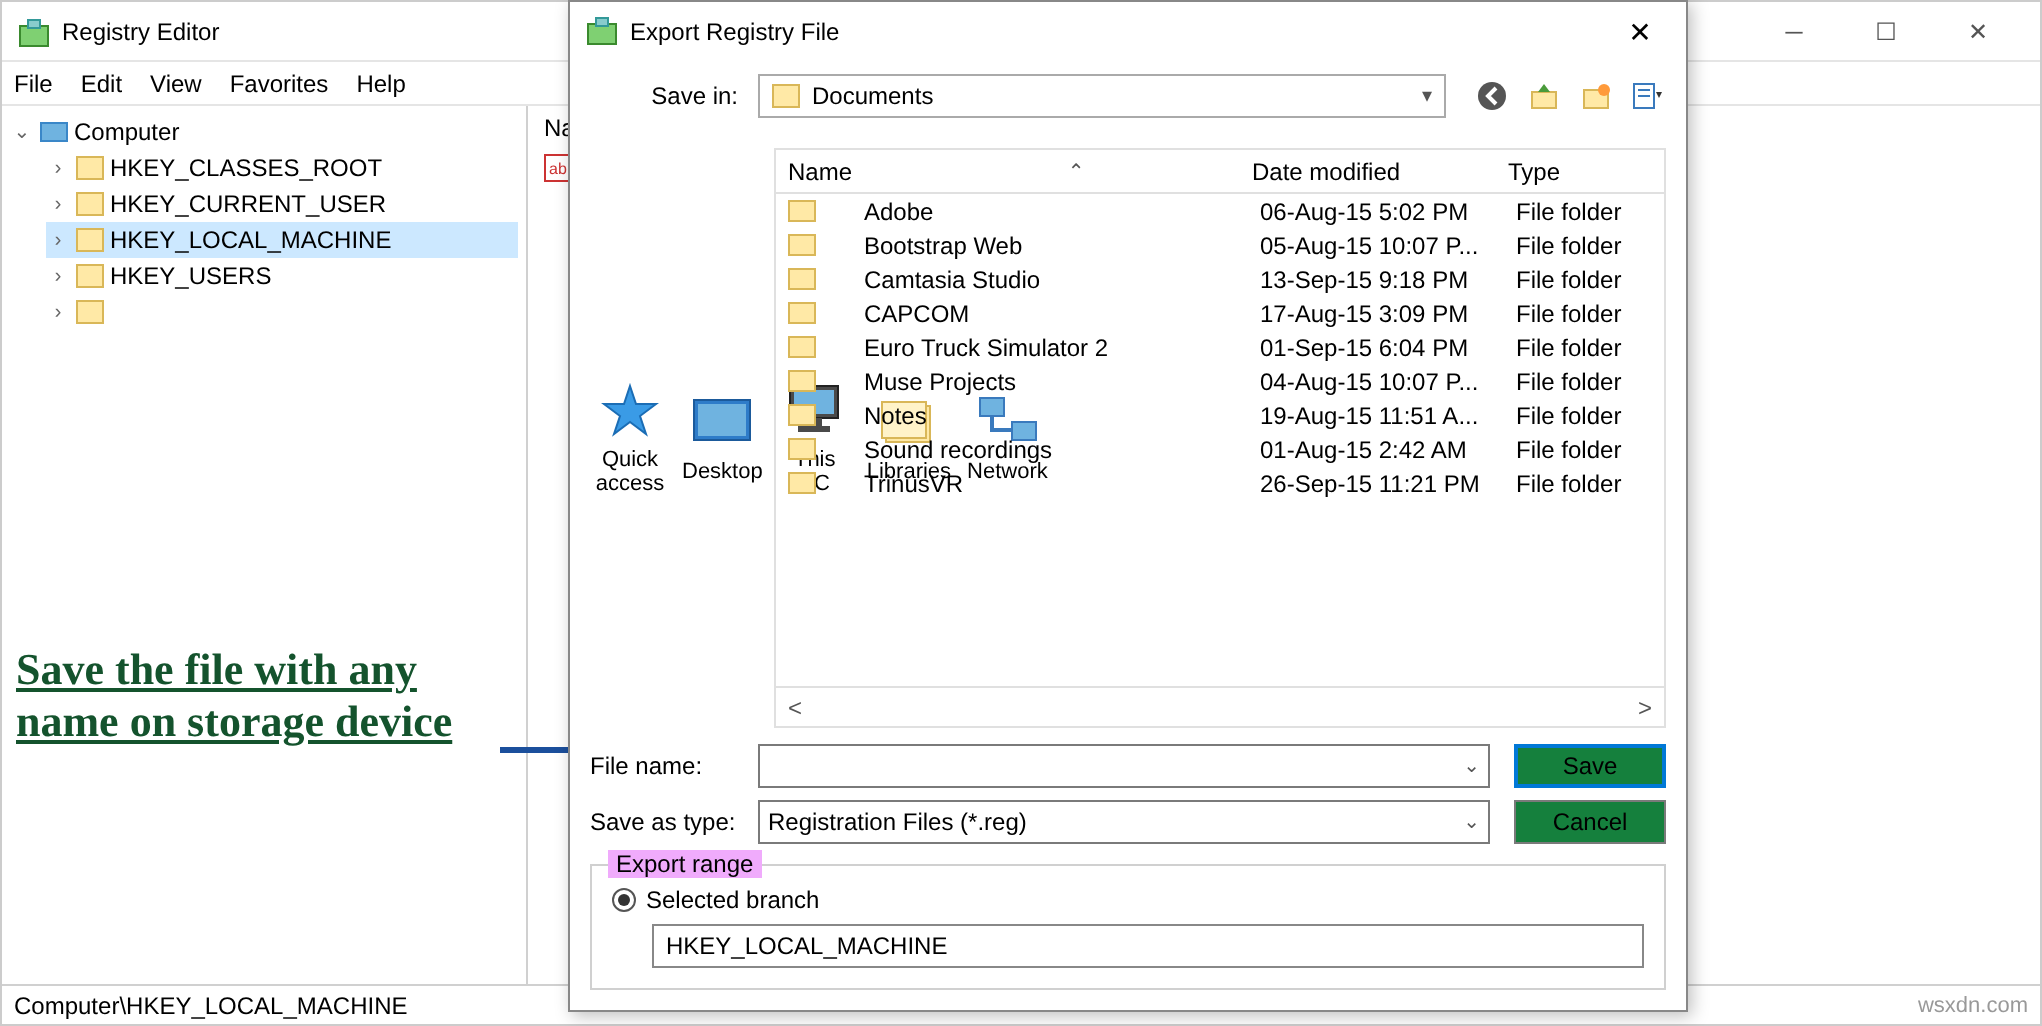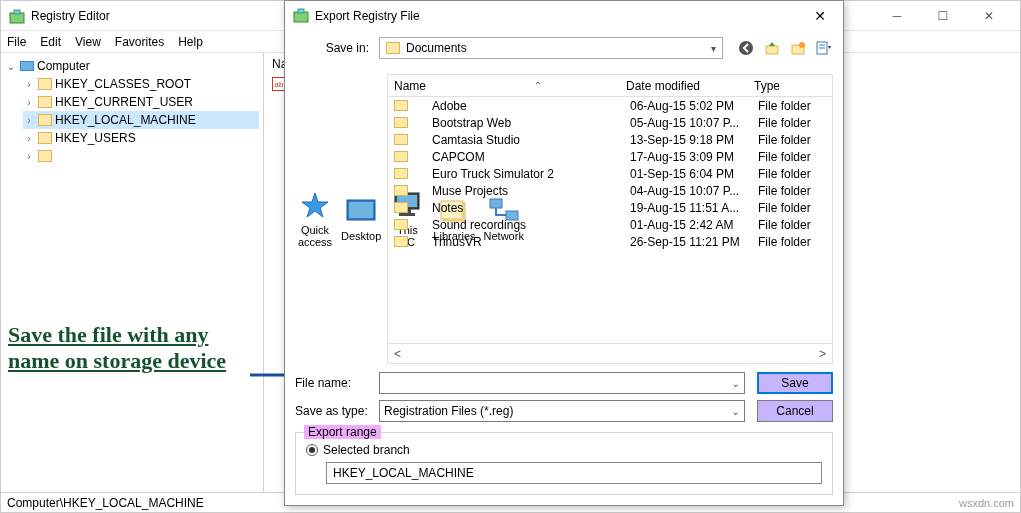--- a/index.html
+++ b/index.html
@@ -58,21 +58,21 @@
 .cell-name .folder { width: 14px; height: 11px; background: #ffe9a6; border: 1px solid #d9b758; }
 .cell-date { width: 128px; }
 .cell-type { width: 74px; }
 .file-footer { height: 20px; border-top: 1px solid #e0e0e0; display: flex; align-items: center; justify-content: space-between; padding: 0 6px; color: #555; }
 
 .bottom-fields { margin-top: 8px; }
 .field-row { display: flex; align-items: center; margin-bottom: 6px; }
 .field-row .lbl { width: 84px; }
 .field-row .input { flex: 1; height: 22px; border: 1px solid #7a7a7a; display: flex; align-items: center; padding: 0 4px; }
 .field-row .input .chev { margin-left: auto; font-size: 10px; color: #555; }
-.btn { width: 76px; height: 22px; border: 1px solid #7a7a7a; background: #c4b5fd; display: flex; align-items: center; justify-content: center; margin-left: 12px; }
+.btn { width: 76px; height: 22px; border: 1px solid #7a7a7a; background: #15803d; display: flex; align-items: center; justify-content: center; margin-left: 12px; }
 .btn.primary { border: 2px solid #0078d7; }
 
 .export-range { border: 1px solid #d0d0d0; padding: 10px; position: relative; margin-top: 4px; }
 .export-range .legend { position: absolute; top: -8px; left: 8px; background: #f0abfc; padding: 0 4px; }
 .radio-row { display: flex; align-items: center; gap: 5px; margin-bottom: 5px; }
 .radio { width: 12px; height: 12px; border: 1px solid #555; border-radius: 50%; display: flex; align-items: center; justify-content: center; }
 .radio.checked::after { content: ""; width: 6px; height: 6px; background: #333; border-radius: 50%; }
 .branch-input { margin-left: 20px; height: 22px; border: 1px solid #888; padding: 3px 6px; }
 
 

